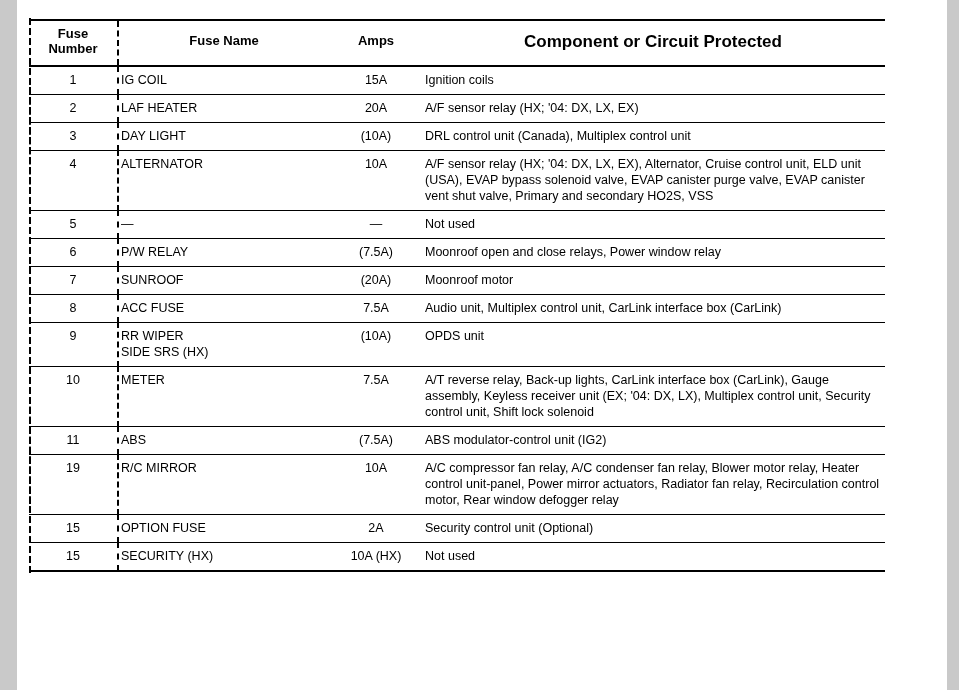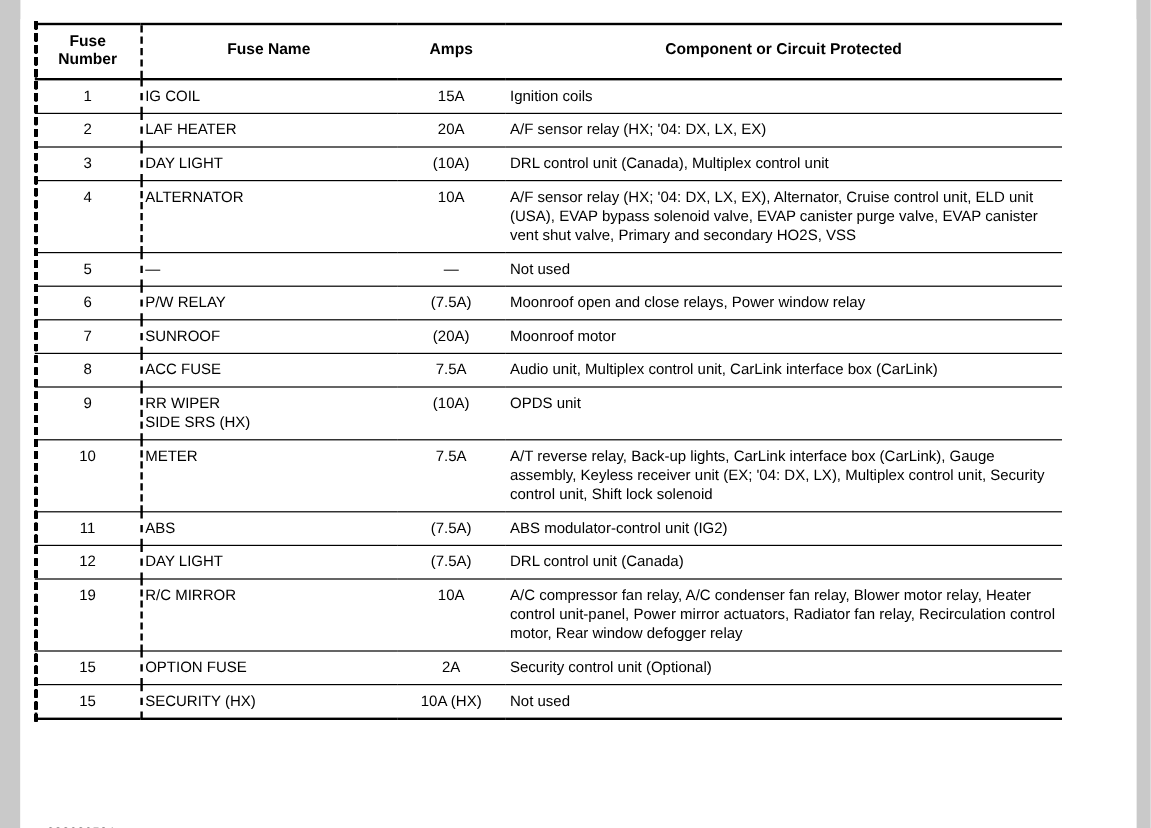--- a/index.html
+++ b/index.html
@@ -55,21 +55,21 @@
   table.fuse thead th {
     border-top: 2.5px solid #000;
     border-bottom: 2px solid #000;
     font-weight: bold;
     font-size: 13px;
     padding: 6px 4px 8px 4px;
     text-align: center;
     vertical-align: middle;
     line-height: 1.15;
   }
-  table.fuse thead th.h-desc { font-size: 13px; }
+  table.fuse thead th.h-desc { font-size: 17px; }
 
   table.fuse tbody td {
     border-bottom: 1.3px solid #000;
     padding: 5px 4px 6px 4px;
     vertical-align: top;
     line-height: 1.28;
   }
   table.fuse tbody tr:last-child td { border-bottom: 2.5px solid #000; }
 
   td.num  { text-align: center; }
@@ -198,26 +198,20 @@
             <td class="amps"><span class="vline"></span><span class="nowrap">7.5A</span></td>
             <td class="desc"><span class="vline"></span><span>A/T reverse relay, Back-up lights, CarLink interface box (CarLink), Gauge assembly, Keyless receiver unit (EX; '04: DX, LX), Multiplex control unit, Security control unit, Shift lock solenoid</span></td>
           </tr>
           <tr>
             <td class="num">11</td>
             <td class="name"><span class="vline"></span><span style="white-space: pre-line;">ABS</span></td>
             <td class="amps"><span class="vline"></span><span class="nowrap">(7.5A)</span></td>
             <td class="desc"><span class="vline"></span><span>ABS modulator-control unit (IG2)</span></td>
           </tr>
           <tr>
-            <td class="num">12</td>
-            <td class="name"><span class="vline"></span><span style="white-space: pre-line;">DAY LIGHT</span></td>
-            <td class="amps"><span class="vline"></span><span class="nowrap">(7.5A)</span></td>
-            <td class="desc"><span class="vline"></span><span>DRL control unit (Canada)</span></td>
-          </tr>
-          <tr>
             <td class="num">19</td>
             <td class="name"><span class="vline"></span><span style="white-space: pre-line;">R/C MIRROR</span></td>
             <td class="amps"><span class="vline"></span><span class="nowrap">10A</span></td>
             <td class="desc"><span class="vline"></span><span>A/C compressor fan relay,  A/C condenser fan relay, Blower motor relay, Heater control unit-panel,  Power mirror actuators, Radiator fan relay, Recirculation control motor, Rear window defogger relay</span></td>
           </tr>
           <tr>
             <td class="num">15</td>
             <td class="name"><span class="vline"></span><span style="white-space: pre-line;">OPTION FUSE</span></td>
             <td class="amps"><span class="vline"></span><span class="nowrap">2A</span></td>
             <td class="desc"><span class="vline"></span><span>Security control unit (Optional)</span></td>

